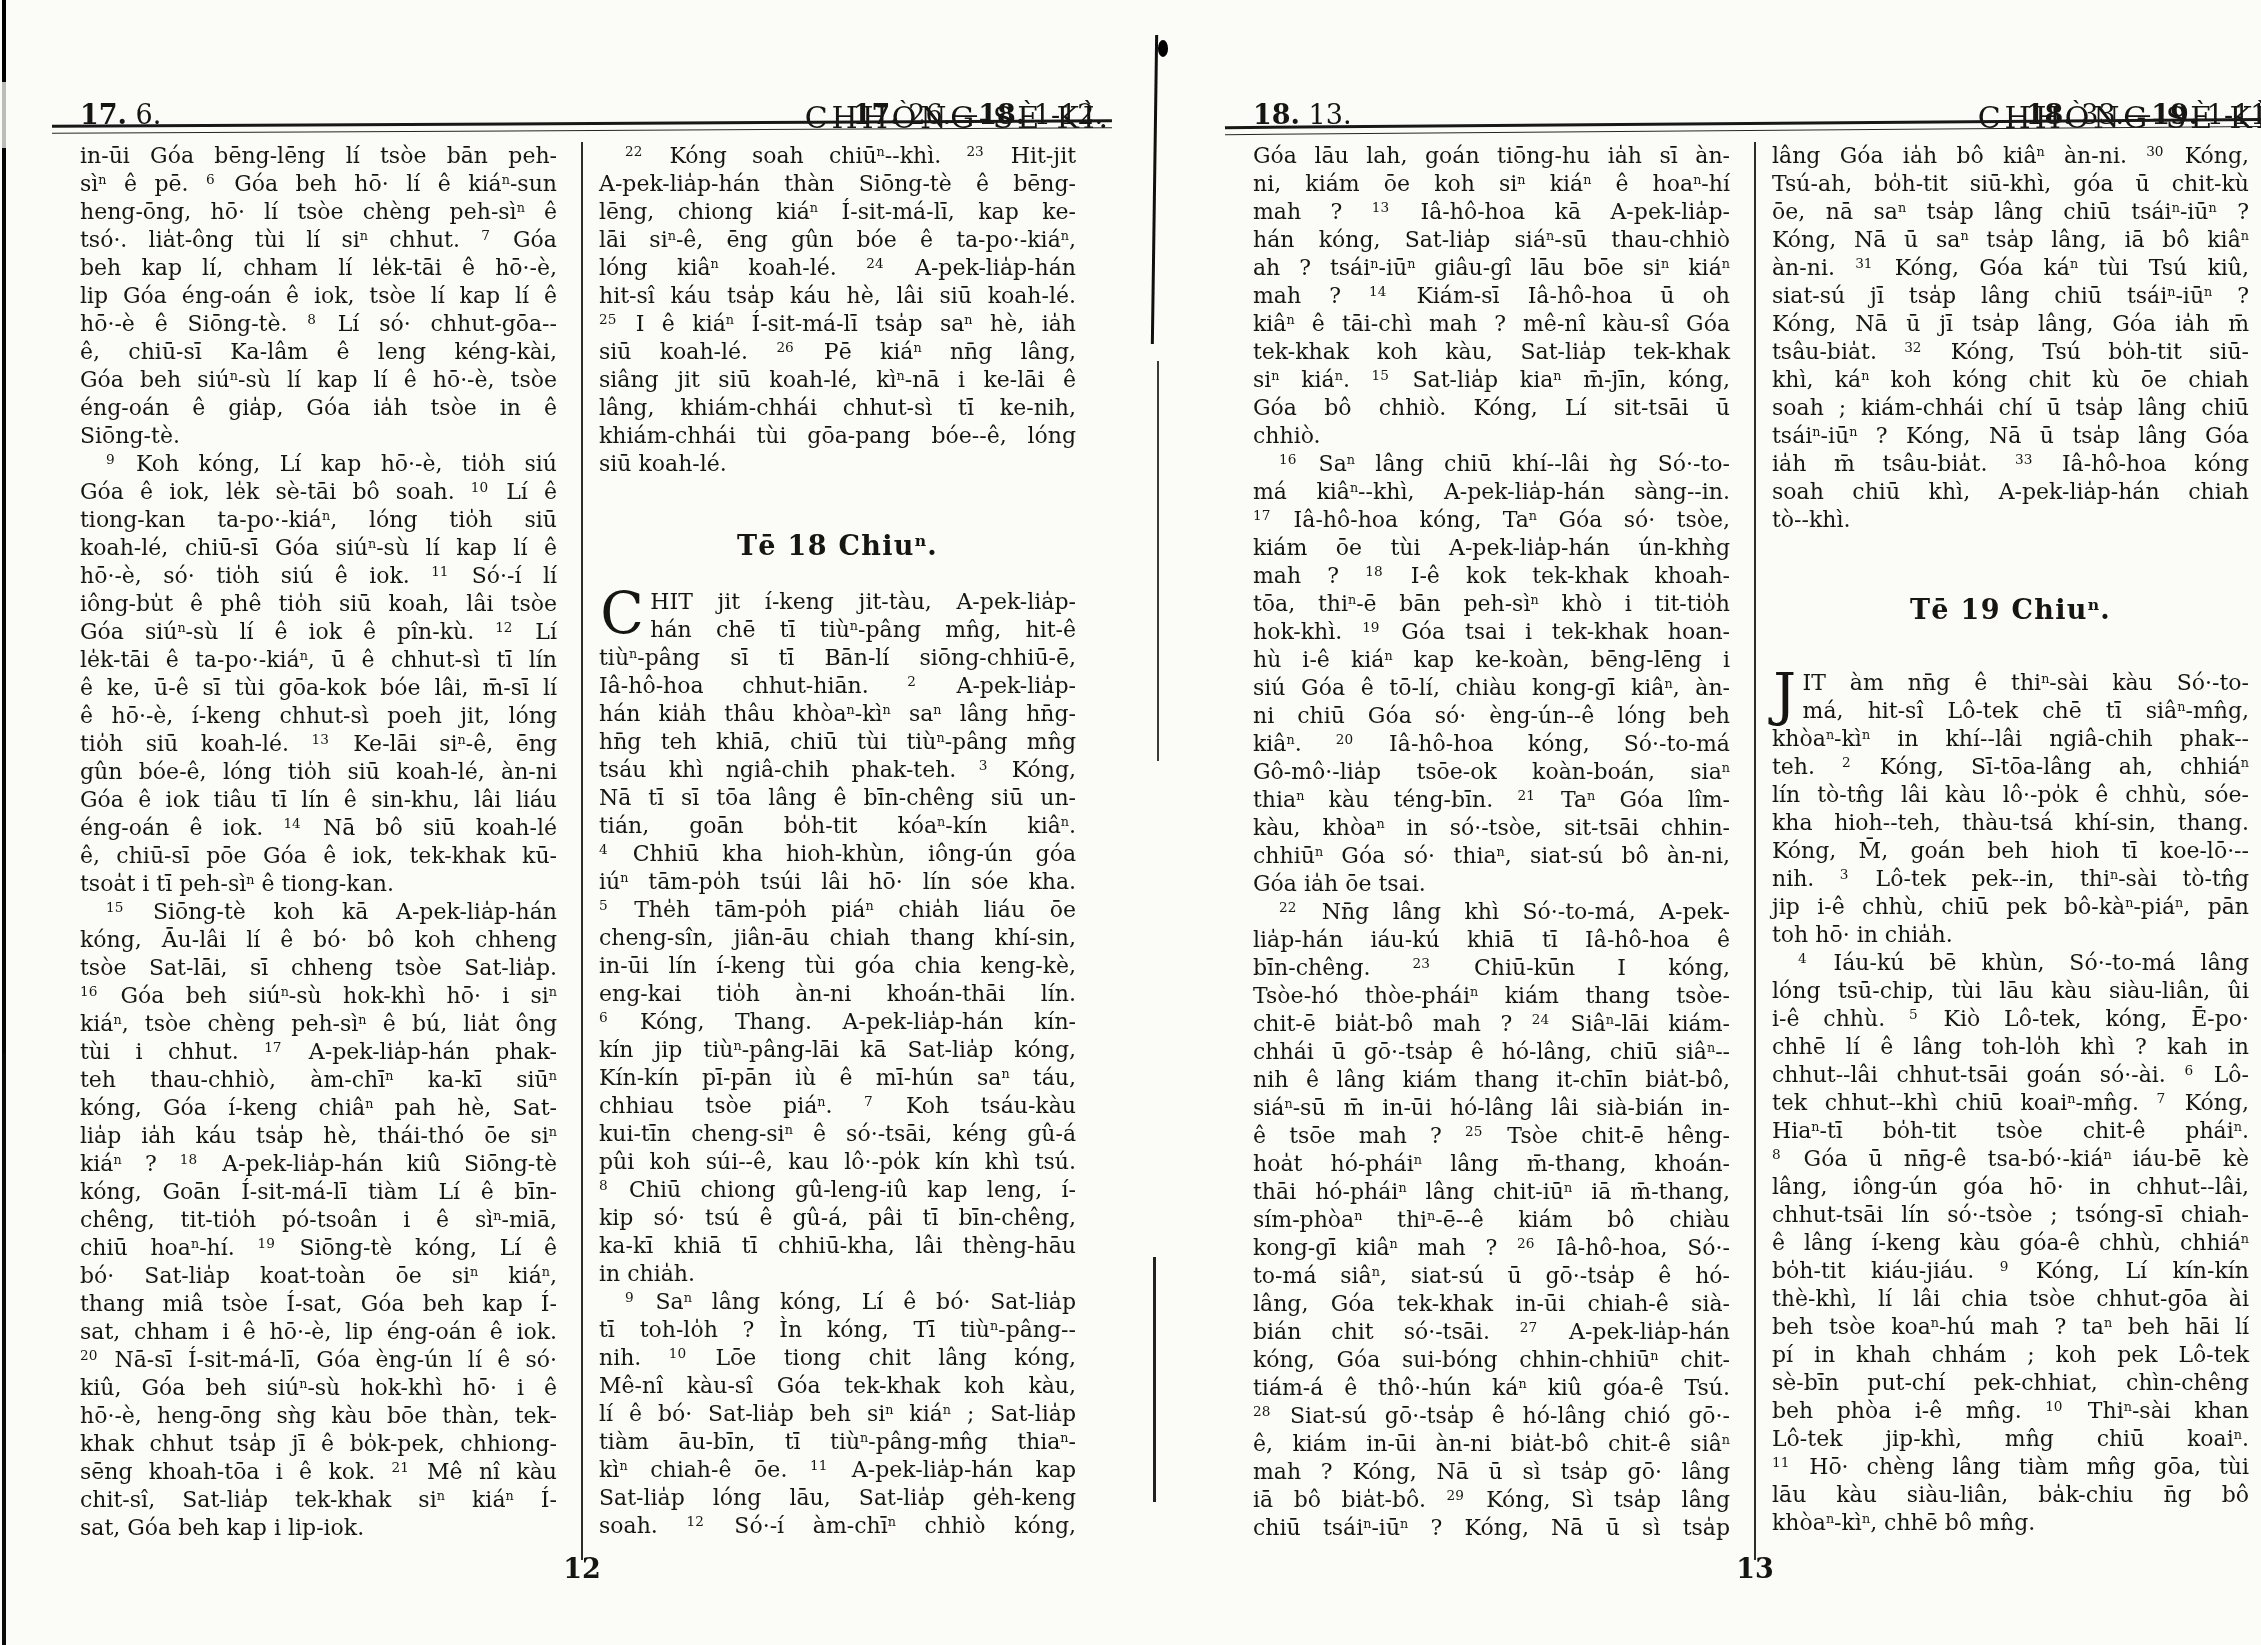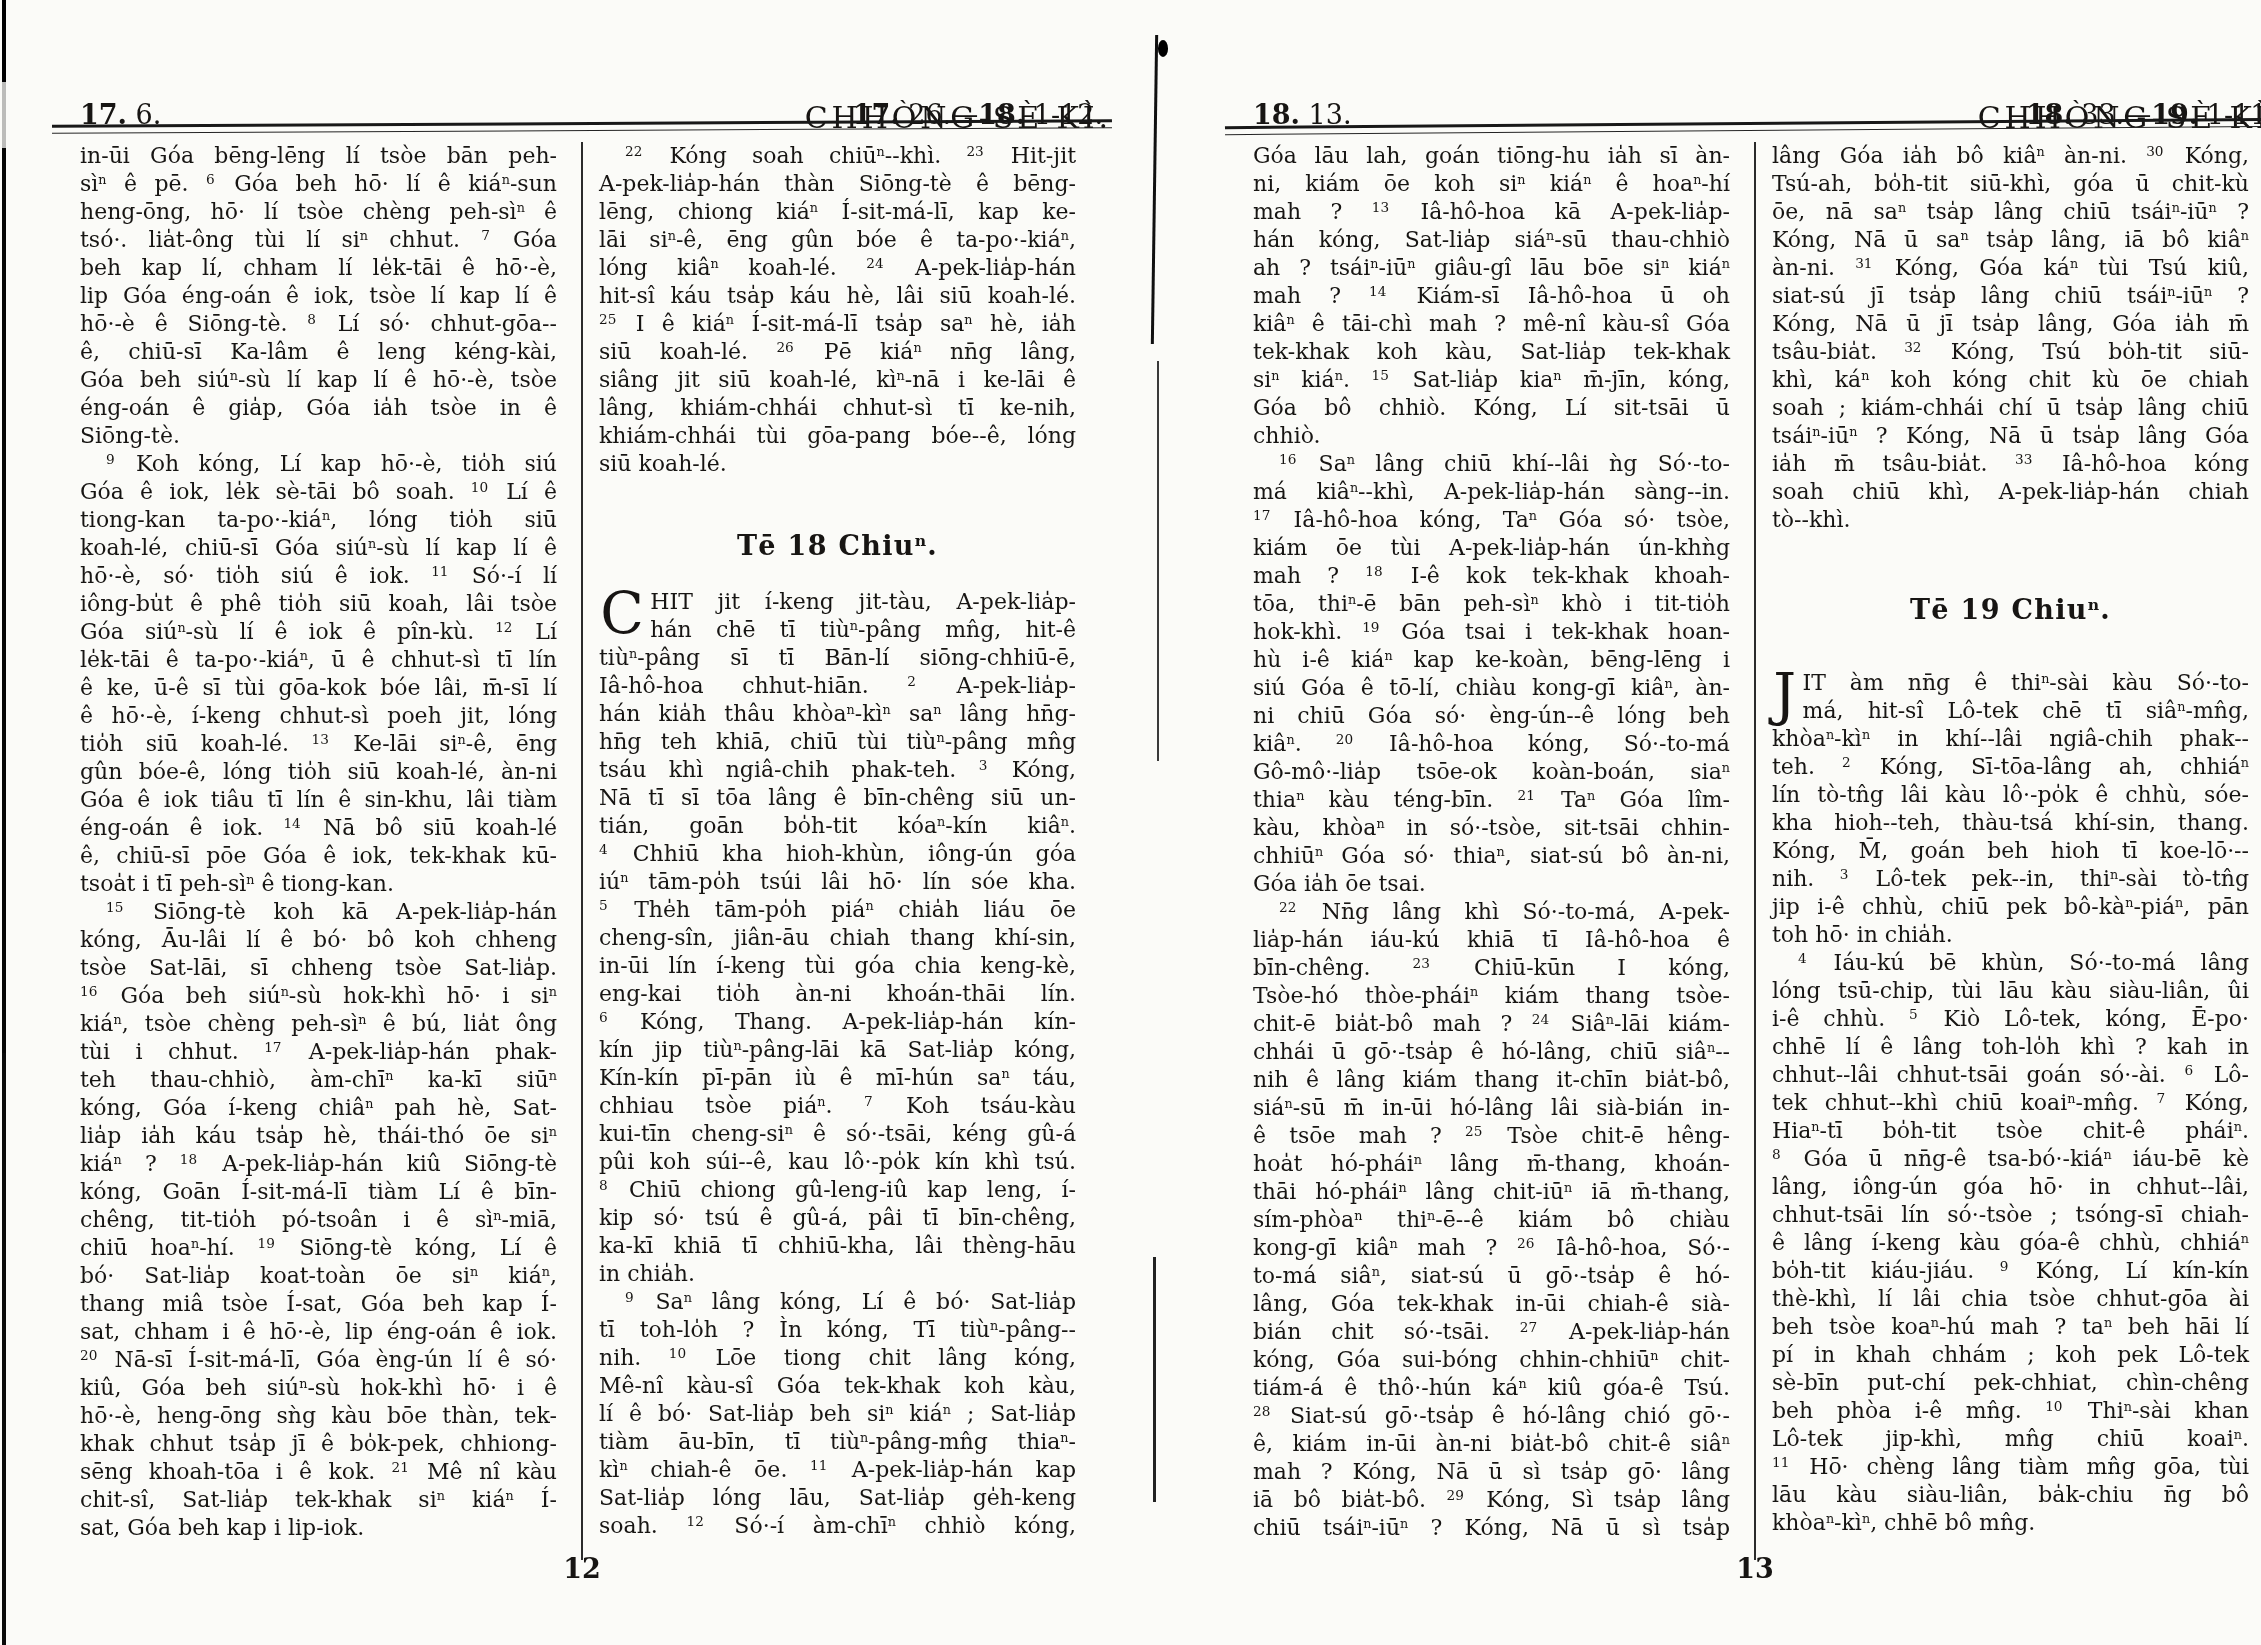--- a/index.html
+++ b/index.html
@@ -96,21 +96,21 @@
         <div class="line j">tiong-kan ta-po·-kiá<sup class="pn">n</sup>, lóng tio̍h siū</div>
         <div class="line j">koah-lé, chiū-sī Góa siú<sup class="pn">n</sup>-sù lí kap lí ê</div>
         <div class="line j">hō·-è, só· tio̍h siú ê iok. <sup class="vn">11</sup> Só·-í lí</div>
         <div class="line j">iông-bu̍t ê phê tio̍h siū koah, lâi tsòe</div>
         <div class="line j">Góa siú<sup class="pn">n</sup>-sù lí ê iok ê pîn-kù. <sup class="vn">12</sup> Lí</div>
         <div class="line j">le̍k-tāi ê ta-po·-kiá<sup class="pn">n</sup>, ū ê chhut-sì tī lín</div>
         <div class="line j">ê ke, ū-ê sī tùi gōa-kok bóe lâi, m̄-sī lí</div>
         <div class="line j">ê hō·-è, í-keng chhut-sì poeh jit, lóng</div>
         <div class="line j">tio̍h siū koah-lé. <sup class="vn">13</sup> Ke-lāi si<sup class="pn">n</sup>-ê, ēng</div>
         <div class="line j">gûn bóe-ê, lóng tio̍h siū koah-lé, àn-ni</div>
-        <div class="line j">Góa ê iok tiâu tī lín ê sin-khu, lâi tiàm</div>
+        <div class="line j">Góa ê iok tiâu tī lín ê sin-khu, lâi liáu</div>
         <div class="line j">éng-oán ê iok. <sup class="vn">14</sup> Nā bô siū koah-lé</div>
         <div class="line j">ê, chiū-sī pōe Góa ê iok, tek-khak kū-</div>
         <div class="line">tsoa̍t i tī peh-sì<sup class="pn">n</sup> ê tiong-kan.</div>
       </div>
       <div class="para ind">
         <div class="line j"><sup class="vn">15</sup> Siōng-tè koh kā A-pek-lia̍p-hán</div>
         <div class="line j">kóng, Āu-lâi lí ê bó· bô koh chheng</div>
         <div class="line j">tsòe Sat-lāi, sī chheng tsòe Sat-lia̍p.</div>
         <div class="line j"><sup class="vn">16</sup> Góa beh siú<sup class="pn">n</sup>-sù hok-khì hō· i si<sup class="pn">n</sup></div>
         <div class="line j">kiá<sup class="pn">n</sup>, tsòe chèng peh-sì<sup class="pn">n</sup> ê bú, lia̍t ông</div>

